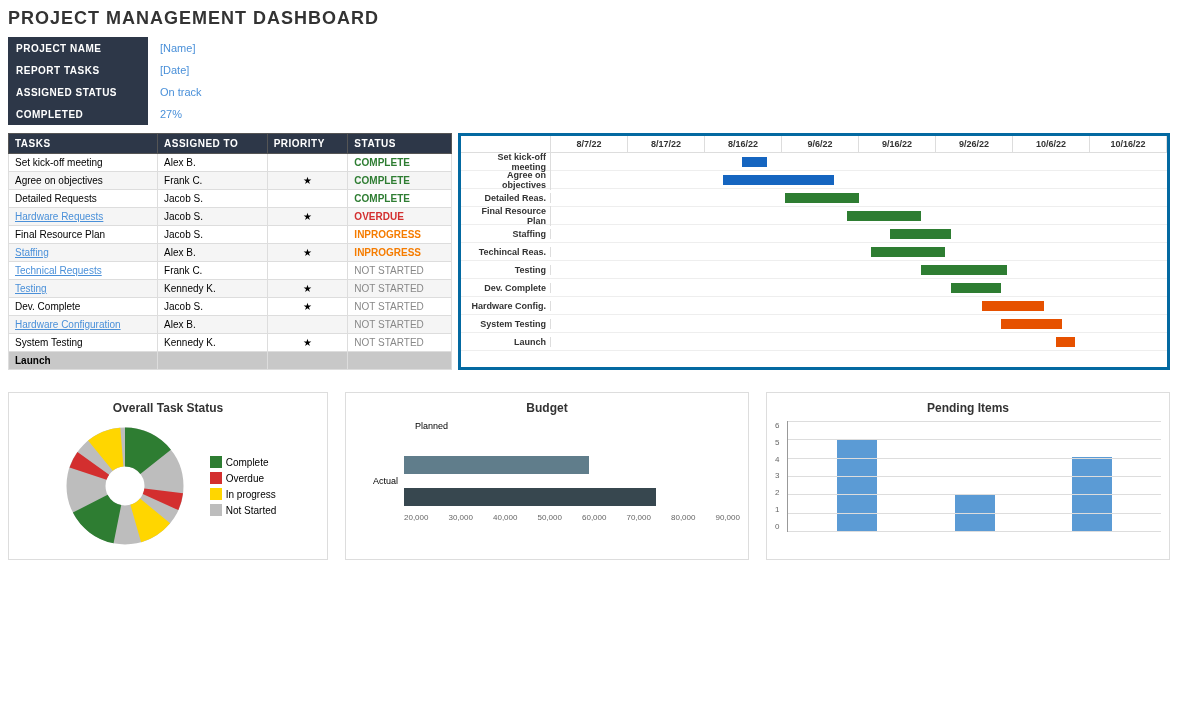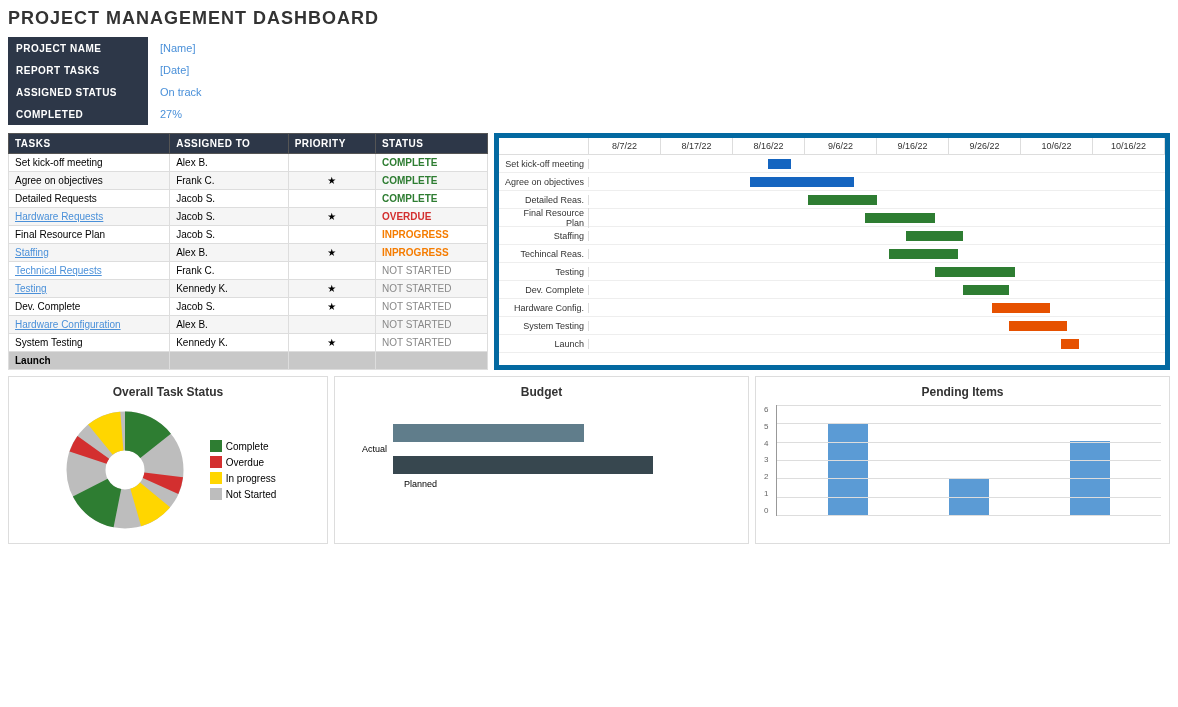--- a/index.html
+++ b/index.html
@@ -12,45 +12,45 @@
       background: #2d3748; color: #fff; font-weight: bold; font-size: 10px;
       padding: 5px 8px; width: 140px; letter-spacing: 0.5px;
     }
     .info-table tr td:last-child {
       color: #4a90d9; font-size: 11px; padding: 5px 12px;
     }
     
     .main-content { display: flex; gap: 6px; margin-bottom: 6px; }
     
     
-    .tasks-section { width: 480px; flex-shrink: 0; }
+    .tasks-section { width: 444px; flex-shrink: 0; }
     .tasks-table { width: 100%; border-collapse: collapse; }
     .tasks-table thead tr { background: #2d3748; color: #fff; }
     .tasks-table thead th { padding: 4px 6px; font-size: 10px; font-weight: bold; text-align: left; letter-spacing: 0.5px; border: 1px solid #555; }
     .tasks-table tbody tr td { padding: 3px 6px; border: 1px solid #ddd; font-size: 10px; }
     .tasks-table tbody tr:last-child td { background: #e8e8e8; font-weight: bold; }
     .tasks-table tbody tr:nth-child(even) td { background: #f5f5f5; }
     .tasks-table tbody tr:last-child td { background: #c8c8c8; }
     
     .status-complete { color: #2e7d32; font-weight: bold; }
     .status-overdue { color: #d32f2f; font-weight: bold; }
     .status-inprogress { color: #f57c00; font-weight: bold; }
     .status-notstarted { color: #888; }
     
     
-    .gantt-section { flex: 1; border: 5px solid #0369a1; overflow: hidden; }
+    .gantt-section { flex: 1; border: 3px solid #0369a1; overflow: hidden; font-weight: bold; }
     .gantt-header { display: flex; border-bottom: 1px solid #ddd; }
     .gantt-header-cell { flex: 1; text-align: center; font-size: 9px; padding: 3px 0; border-right: 1px solid #ddd; color: #333; }
     .gantt-row { display: flex; align-items: center; height: 18px; border-bottom: 1px solid #eee; }
     .gantt-label { width: 90px; font-size: 9px; padding: 0 4px; text-align: right; color: #333; flex-shrink: 0; border-right: 1px solid #ddd; }
     .gantt-bars { flex: 1; position: relative; height: 100%; }
     .gantt-bar { position: absolute; height: 10px; top: 4px; }
     
     
-    .bottom-section { display: flex; gap: 6px; margin-top: 6px; }
+    .bottom-section { display: flex; gap: 17px; margin-top: 22px; }
     .chart-box { border: 1px solid #ddd; padding: 8px; }
     .chart-box h3 { text-align: center; font-size: 12px; font-weight: bold; margin-bottom: 6px; color: #333; }
     
     .pie-section { width: 320px; flex-shrink: 0; }
     .pie-container { display: flex; align-items: center; justify-content: center; gap: 20px; }
     
     .budget-section { flex: 1; }
     .pending-section { flex: 1; }
     
     
@@ -291,31 +291,41 @@
           <div class="legend-item">
             <div class="legend-color" style="background: rgb(189, 189, 189);"></div>
             <span>Not Started</span>
           </div>
         </div>
     </div>
   </div>
 
   <div class="chart-box budget-section">
     <h3>Budget</h3>
+    <div style="display:flex; align-items:center; margin-bottom:4px;">
+      <div style="width:50px;"></div>
+      <div style="width:50px; font-size:9px; text-align:right; padding-right:6px;">Planned</div>
+    </div>
     <div style="display:flex; align-items:center; margin-top:20px;">
       <div style="width:50px; font-size:9px; text-align:right; padding-right:6px;">Actual</div>
       <div style="flex:1; position:relative; height:60px; display:flex; flex-direction:column; justify-content:center; gap:14px;">
         <div style="height:18px; background:#607d8b; width:55%;"></div>
         <div style="height:18px; background:#37474f; width:75%;"></div>
       </div>
     </div>
-    <div style="display:flex; align-items:center; margin-bottom:4px;">
-      <div style="width:50px;"></div>
-      <div style="width:50px; font-size:9px; text-align:right; padding-right:6px;">Planned</div>
-    </div>
+    <div class="budget-x-labels" id="budget-x-labels">
+        <span>20,000</span>
+        <span>30,000</span>
+        <span>40,000</span>
+        <span>50,000</span>
+        <span>60,000</span>
+        <span>70,000</span>
+        <span>80,000</span>
+        <span>90,000</span>
+      </div>
   </div>
 
   <div class="chart-box pending-section">
     <h3>Pending Items</h3>
     <div style="display:flex; gap:4px;">
       <div style="display:flex; flex-direction:column; justify-content:space-between; height:110px; font-size:8px; color:#666; text-align:right; padding-right:4px;" id="pending-y-labels">
           <div>6</div>
           <div>5</div>
           <div>4</div>
           <div>3</div>

